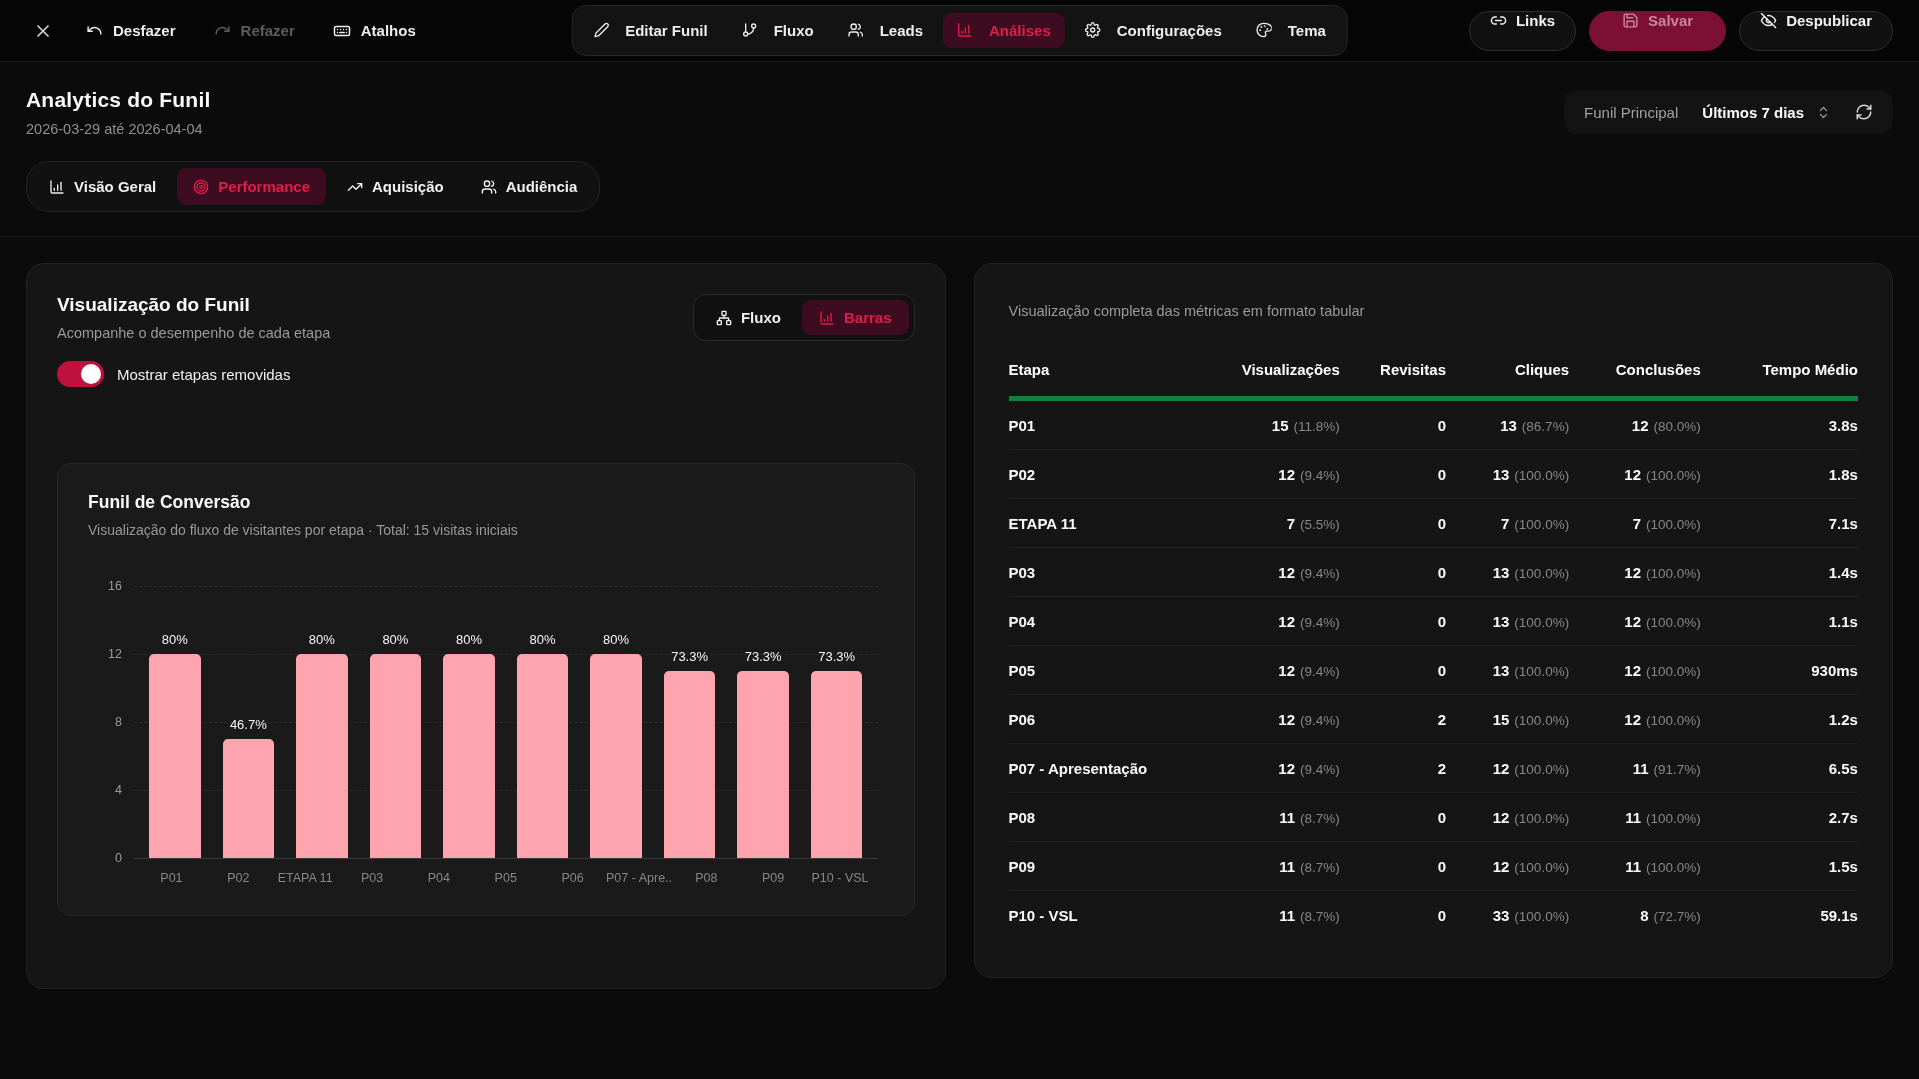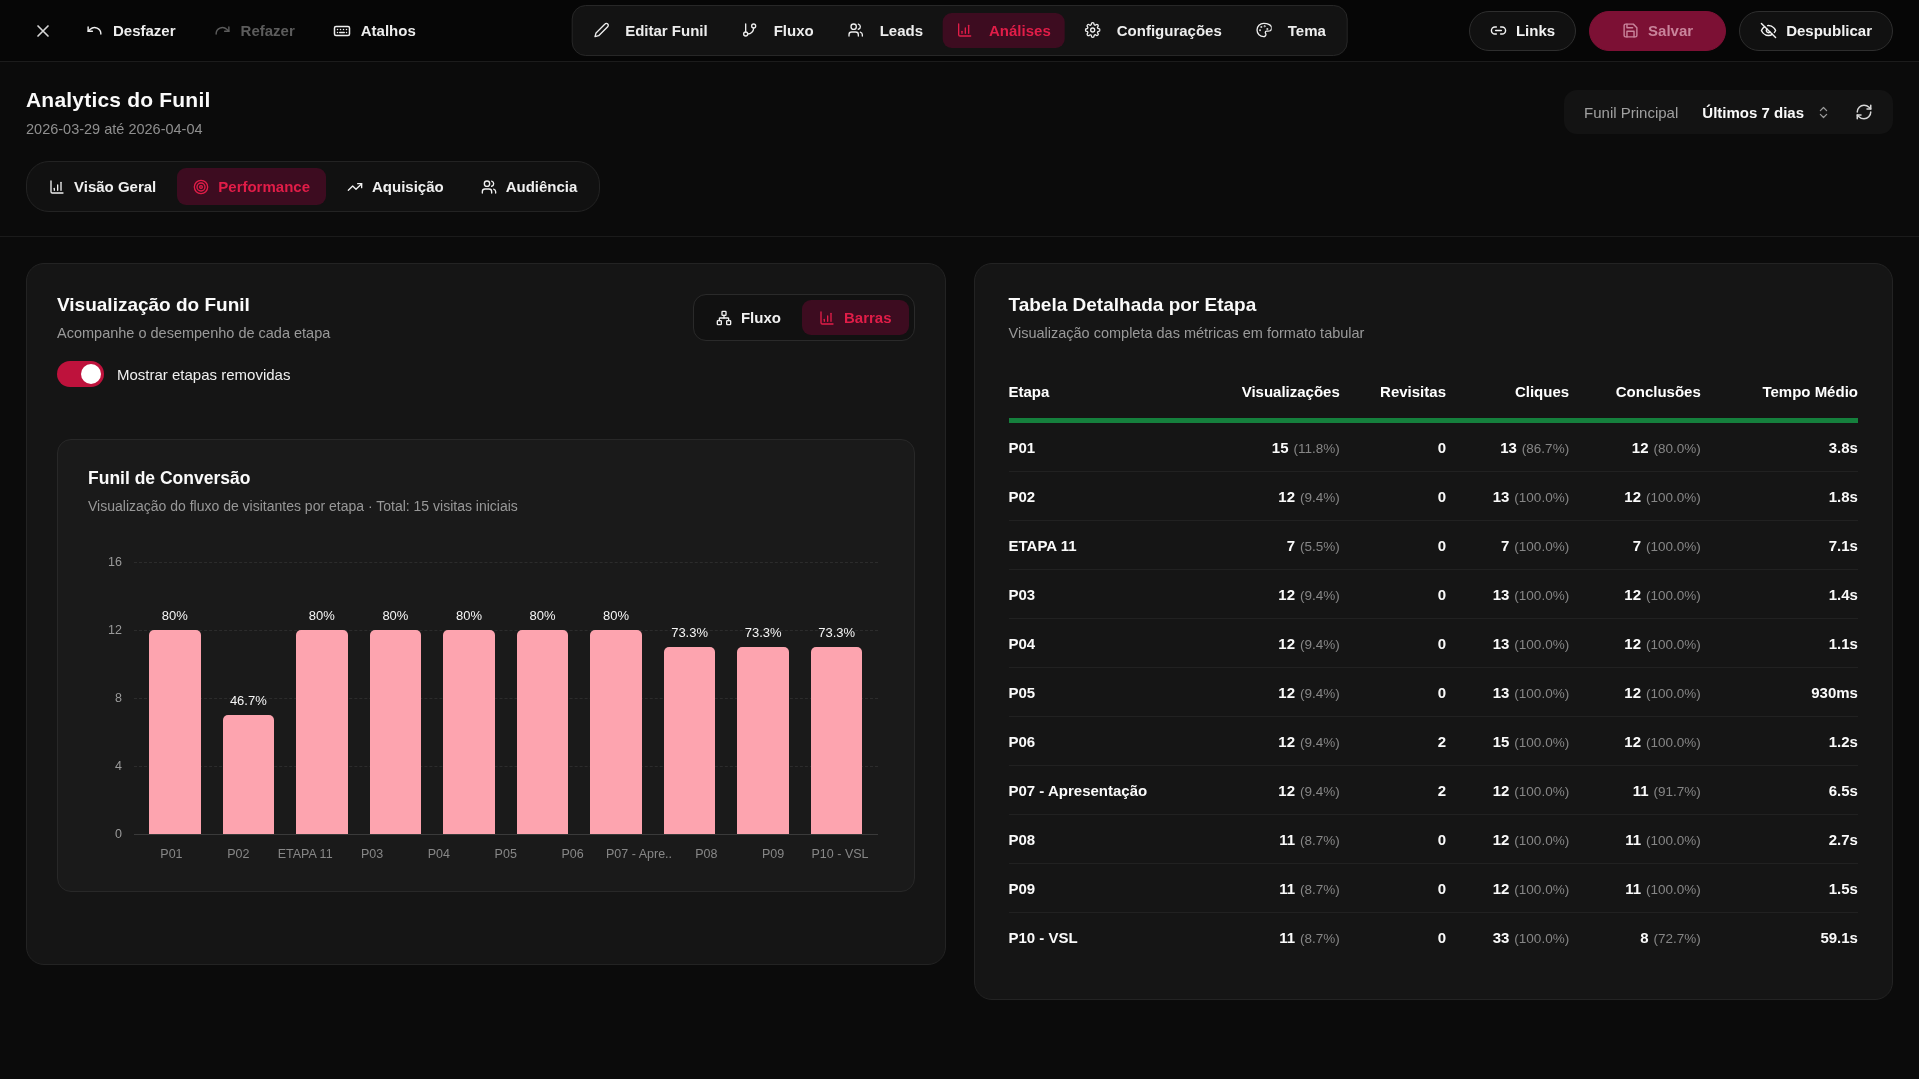--- a/index.html
+++ b/index.html
@@ -38,21 +38,21 @@
   }
   .nav-item {
     display: flex; align-items: flex-start; gap: 16px;
     background: transparent; border: none; color: #ededed;
     font-size: 15px; font-weight: 600; padding: 9px 14px; border-radius: 9px; white-space: nowrap;
   }
   .nav-item.active { background: #3d0c20; color: #e11d48; }
 
   .tb-right { margin-left: auto; display: flex; align-items: center; gap: 13px; }
   .pill-btn {
-    display: flex; align-items: center; gap: 9px; height: 40px; padding: 0 20px;
+    display: flex; gap: 9px; height: 40px; padding: 0 20px;
     border-radius: 20px; background: #111111; border: 1px solid #2e2e2e;
     color: #f2f2f2; font-size: 15px; font-weight: 700; white-space: nowrap;
   }
   .pill-btn.save { background: #7c1034; border: 1px solid #7c1034; color: #c9849b; padding: 0 32px; }
 
   
   .page-header { display: flex; justify-content: space-between; align-items: flex-start; padding: 26px 26px 0; }
   .page-title { font-size: 21px; font-weight: 700; letter-spacing: .2px; }
   .page-date { margin-top: 9px; font-size: 14.5px; color: #8f8f8f; }
   .select-group {
@@ -91,21 +91,21 @@
   .switch .knob { position: absolute; top: 3px; right: 3px; width: 20px; height: 20px; border-radius: 50%; background: #fff; }
   .toggle-label { font-size: 15px; color: #f0f0f0; }
 
   .seg { display: flex; gap: 4px; background: #111111; border: 1px solid #2a2a2a; border-radius: 13px; padding: 5px; }
   .seg-btn {
     display: flex; align-items: center; gap: 9px; padding: 9px 17px; border-radius: 9px;
     background: transparent; border: none; color: #f0f0f0; font-size: 15px; font-weight: 600;
   }
   .seg-btn.active { background: #3d0c20; color: #e11d48; }
 
-  .chart-card { margin-top: 52px; background: #1a1a1a; border: 1px solid #282828; border-radius: 14px; padding: 28px 30px 30px; }
+  .chart-card { margin-top: 76px; background: #1a1a1a; border: 1px solid #282828; border-radius: 14px; padding: 28px 30px 30px; }
   .cc-title { font-size: 17.5px; font-weight: 700; }
   .cc-sub { margin-top: 9px; font-size: 14px; color: #989898; }
 
   .chart { position: relative; margin: 48px 6px 0 46px; height: 272px; }
   .gridline { position: absolute; left: 0; right: 0; border-top: 1px dashed #2c2c2c; }
   .gridline.base { border-top: 1px solid #3a3a3a; }
   .y-tick { position: absolute; left: -46px; width: 34px; text-align: right; transform: translateY(-50%); color: #9a9a9a; font-size: 12.5px; }
   .bars { position: absolute; left: 0; right: 0; top: 0; bottom: 0; display: flex; justify-content: space-between; padding: 0 4px; }
   .bar-slot { flex: 1; display: flex; flex-direction: column; align-items: center; justify-content: flex-end; height: 100%; }
   .bar-val { font-size: 13px; color: #f5f5f5; margin-bottom: 7px; }
@@ -449,21 +449,20 @@
           <div class="x-label">P06</div>
           <div class="x-label">P07 - Apre...</div>
           <div class="x-label">P08</div>
           <div class="x-label">P09</div>
           <div class="x-label">P10 - VSL</div>
         </div>
     </div>
   </section>
 
   <section class="card table-card">
-    <h2 class="card-title">Tabela Detalhada por Etapa</h2>
     <div class="card-sub">Visualização completa das métricas em formato tabular</div>
 
     <div class="table">
       <div class="thead">
         <div>Etapa</div>
         <div class="c-right">Visualizações</div>
         <div class="c-right">Revisitas</div>
         <div class="c-right">Cliques</div>
         <div class="c-right">Conclusões</div>
         <div class="c-right">Tempo Médio</div>

